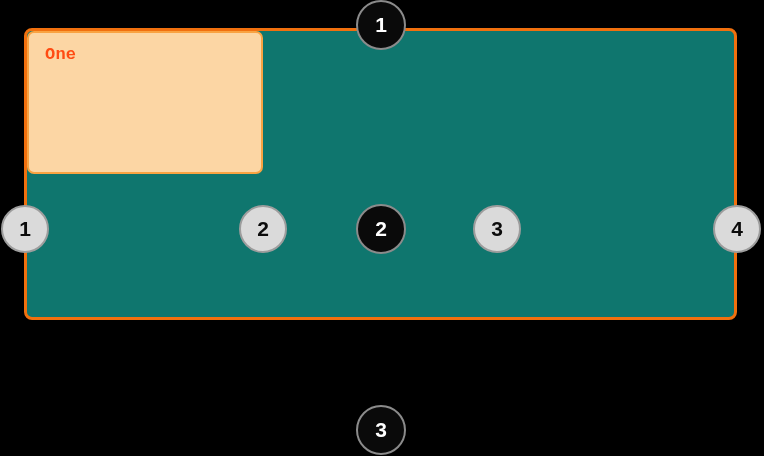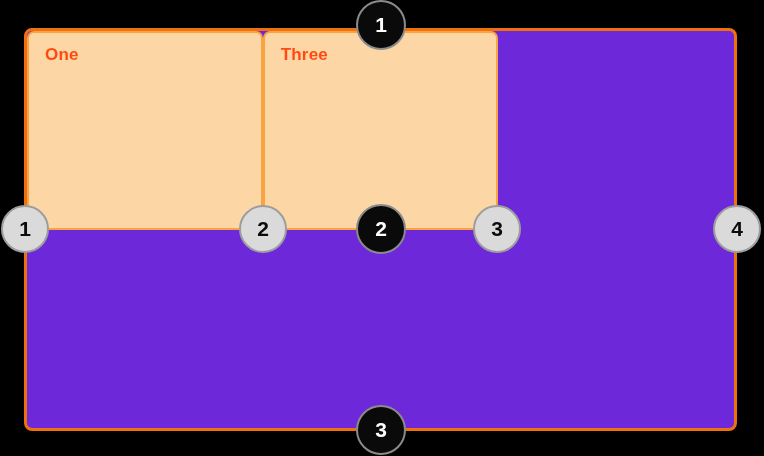--- a/index.html
+++ b/index.html
@@ -13,28 +13,29 @@
     width: 764px;
     height: 456px;
     background: #000000;
     overflow: hidden;
   }
   .grid-container {
     position: absolute;
     left: 24px;
     top: 28px;
     width: 713px;
-    height: 403px;
+    height: 292px;
     box-sizing: border-box;
     border: 3px solid #f1700e;
     border-radius: 8px;
-    background: #6d28d9;
+    background: #0f766e;
     display: grid;
     grid-template-columns: repeat(3, 1fr);
     grid-template-rows: repeat(2, 1fr);
+    font-family: Liberation Mono, monospace;
   }
   .grid-cell {
     box-sizing: border-box;
     border: 2px solid #f9a342;
     border-radius: 7px;
     background: #fcd6a4;
     padding: 12px 16px;
   }
   .grid-cell.empty {
     border: none;
@@ -86,23 +87,20 @@
 </style>
 </head>
 <body>
 
 <div class="stage">
 
   <div class="grid-container">
     <div class="grid-cell">
       <span class="cell-label">One</span>
     </div>
-    <div class="grid-cell">
-      <span class="cell-label">Three</span>
-    </div>
     <div class="grid-cell empty">
       <span class="cell-label"></span>
     </div>
   </div>
 
   <div class="marker col col-1">1</div>
   <div class="marker col col-2">2</div>
   <div class="marker col col-3">3</div>
   <div class="marker col col-4">4</div>
 

